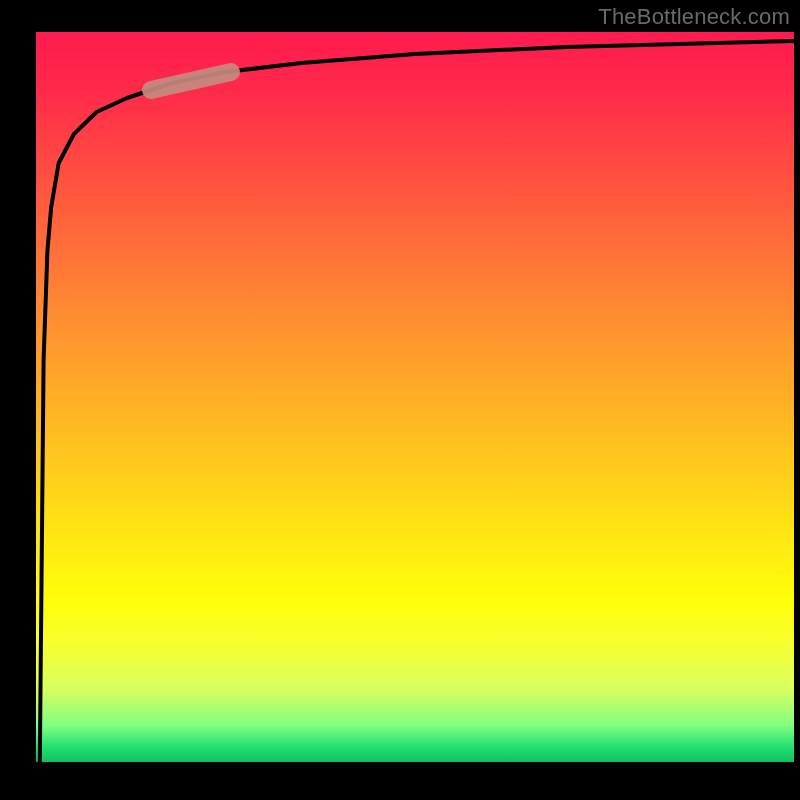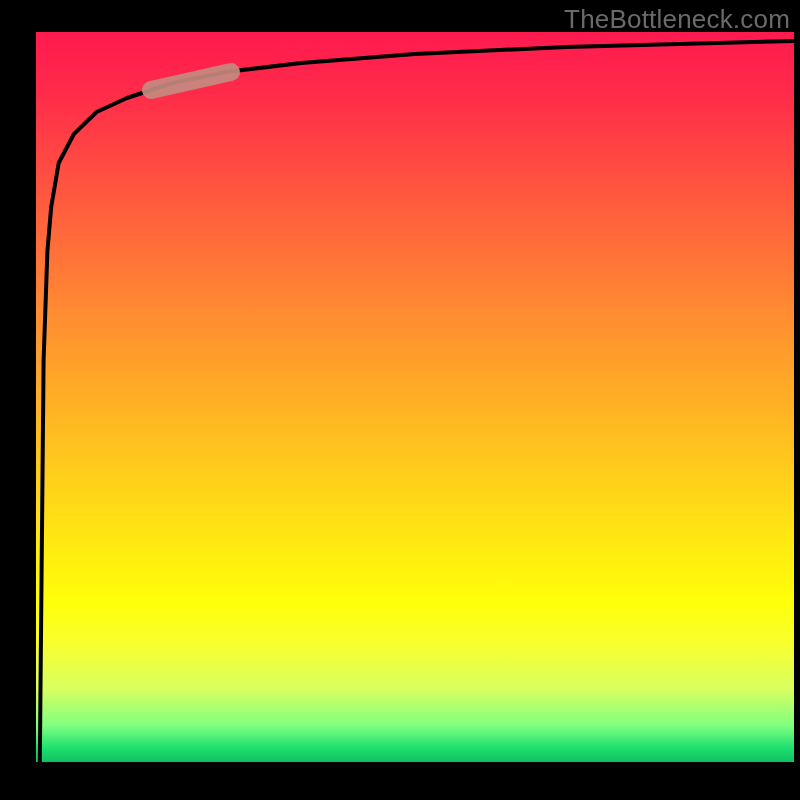--- a/index.html
+++ b/index.html
@@ -9,21 +9,21 @@
     background: #000;
     position: relative;
     font-family: Arial, Helvetica, sans-serif;
     overflow: hidden;
   }
   .attribution {
     position: absolute;
     top: 4px;
     right: 10px;
     color: #6a6a6a;
-    font-size: 26px;
+    font-size: 22px;
     font-weight: 400;
     letter-spacing: 0.2px;
     z-index: 5;
   }
   .plot-area {
     position: absolute;
     left: 36px;
     top: 32px;
     width: 758px;
     height: 730px;

